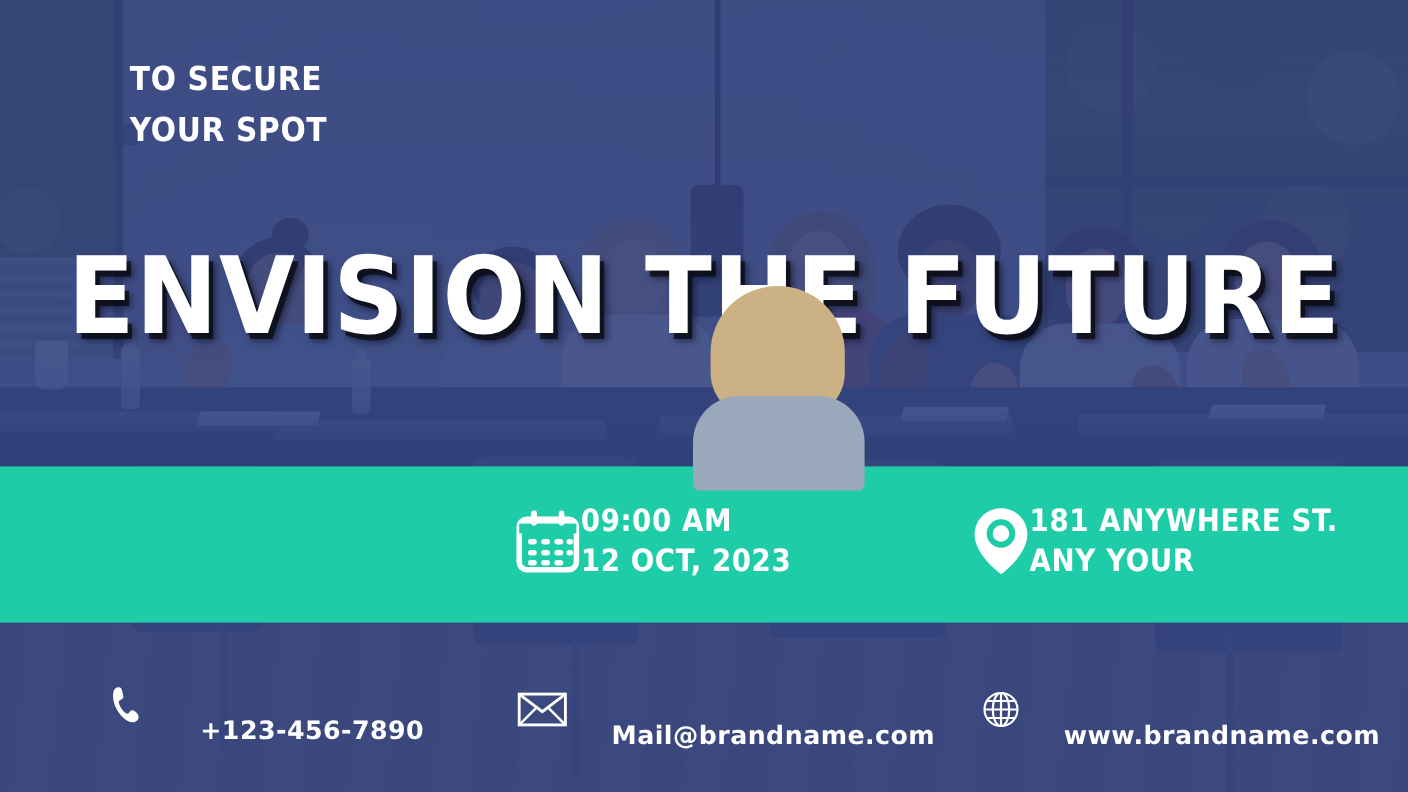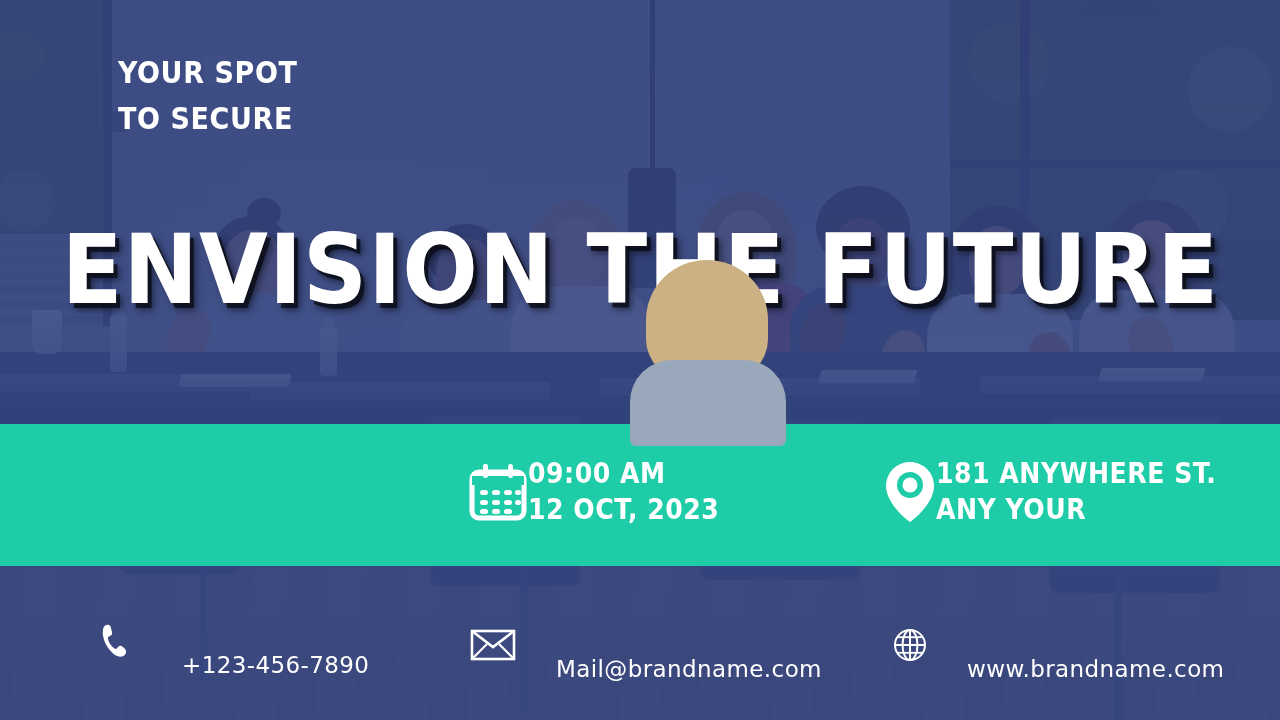--- a/index.html
+++ b/index.html
@@ -157,21 +157,21 @@
   .info-text{
     font-size:28px; font-weight:bold; color:#ffffff; line-height:36px;
     letter-spacing:.5px;
     font-family:"DejaVu Sans Condensed","Liberation Sans Narrow","Liberation Sans",sans-serif;
   }
   .c-item{ position:absolute; display:flex; align-items:center; }
   .c-1{ left:100px; top:604px; }
   .c-2{ left:470px; top:608px; }
   .c-3{ left:893px; top:608px; }
   .c-label{
-    font-size:23px; font-weight:normal; color:#ffffff; letter-spacing:.4px;
+    font-size:23px; font-weight:bold; color:#ffffff; letter-spacing:.4px;
     font-family:"DejaVu Sans","Liberation Sans",sans-serif;
     white-space:nowrap;
     margin-top:48px;
   }
   .gap-1{ margin-left:52px; }
   .gap-2{ margin-left:40px; }
   .gap-3{ margin-left:40px; }
   svg{ display:block; }
 </style>
 </head>
@@ -277,22 +277,22 @@
     <div class="tint2"></div>
   </div>
 
   <div class="title-wrap">
     <div class="title">ENVISION THE FUTURE</div>
   </div>
 
   <div class="teal-bar"></div>
 
   <div class="cta">
+    <div>TO SECURE</div>
     <div>YOUR SPOT</div>
-    <div>TO SECURE</div>
   </div>
 
   <div class="info-block info-date">
     <span>
       <svg width="60" height="60" viewBox="0 0 60 60">
         <rect x="4" y="10" width="52" height="46" rx="7" ry="7" fill="none" stroke="#ffffff" stroke-width="5"></rect>
         <rect x="4" y="10" width="52" height="12" rx="6" ry="6" fill="#ffffff"></rect>
         <rect x="15" y="2" width="5" height="13" rx="2.5" fill="#ffffff"></rect>
         <rect x="40" y="2" width="5" height="13" rx="2.5" fill="#ffffff"></rect>
         <rect x="15" y="2" width="5" height="13" rx="2.5" fill="#ffffff"></rect>

